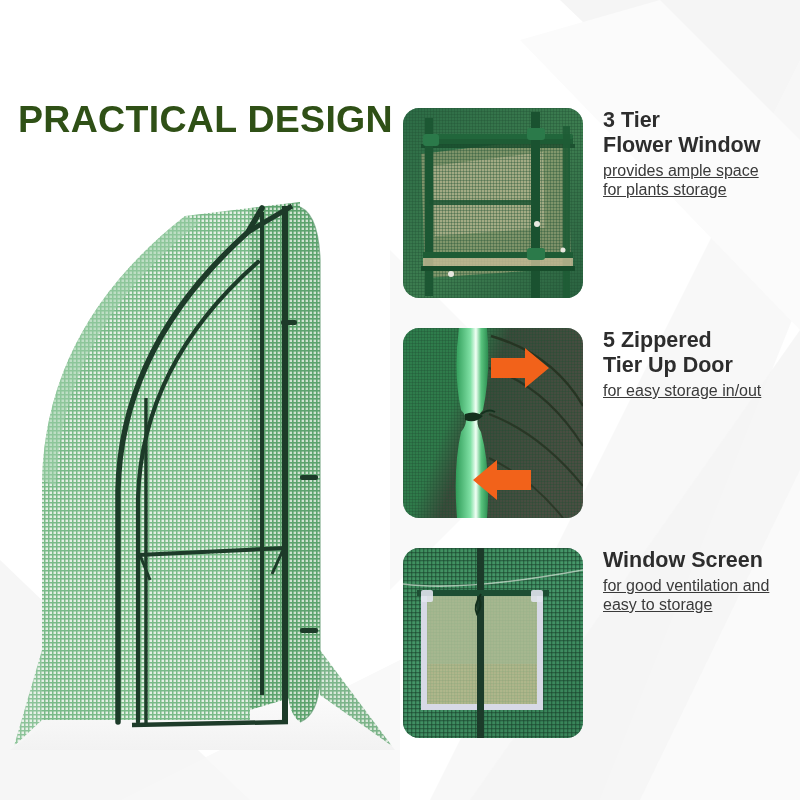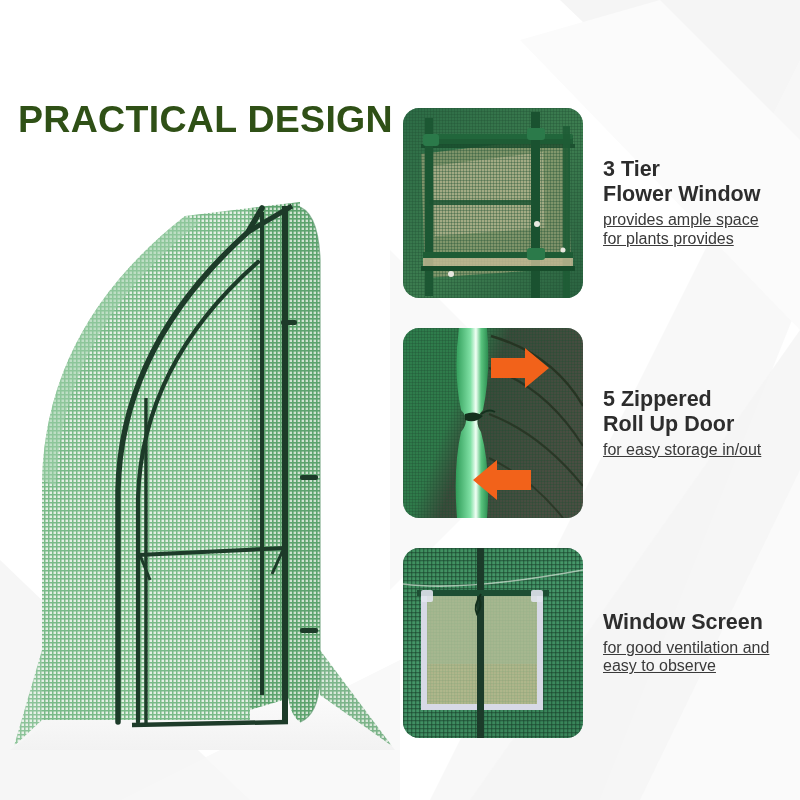--- a/index.html
+++ b/index.html
@@ -46,21 +46,20 @@
   }
   .hero svg { display: block; }
 
   
   .feature {
     position: absolute;
     left: 403px;
     width: 397px;
     display: flex;
     flex-direction: row;
-    align-items: center;
   }
   .feature-1 { top: 108px;  height: 190px; }
   .feature-2 { top: 328px;  height: 190px; }
   .feature-3 { top: 548px;  height: 190px; }
 
   .thumb {
     position: relative;
     width: 180px;
     height: 190px;
     border-radius: 16px;
@@ -226,21 +225,21 @@
         <circle cx="160" cy="142" r="2.5" fill="#e8e8e0"></circle>
       </svg>
     </div>
     <div class="feature-text">
       <div class="feature-title">
         <span class="nowrap-line">3 Tier</span>
         <span class="nowrap-line">Flower Window</span>
       </div>
       <div class="feature-sub">
         <span class="nowrap-line">provides ample space</span>
-        <span class="nowrap-line">for plants provides</span>
+        <span class="nowrap-line">for plants storage</span>
       </div>
     </div>
   </div>
 
   <div class="feature feature-2">
     <div class="thumb">
       <svg width="180" height="190" viewBox="0 0 180 190">
         <defs>
           <linearGradient id="rd-bg" x1="0" y1="0" x2="1" y2="0.4">
             <stop offset="0%" stop-color="#2e7d4c"></stop>
@@ -278,21 +277,21 @@
         </g>
 
         <g>
           <polygon points="128,142 94,142 94,132 70,152 94,172 94,162 128,162" fill="#f2621a"></polygon>
         </g>
       </svg>
     </div>
     <div class="feature-text">
       <div class="feature-title">
         <span class="nowrap-line">5 Zippered</span>
-        <span class="nowrap-line">Roll Up Door</span>
+        <span class="nowrap-line">Tier Up Door</span>
       </div>
       <div class="feature-sub">
         <span class="nowrap-line">for easy storage in/out</span>
       </div>
     </div>
   </div>
 
   <div class="feature feature-3">
     <div class="thumb">
       <svg width="180" height="190" viewBox="0 0 180 190">
@@ -331,18 +330,18 @@
         <rect x="18" y="42" width="12" height="12" rx="2" fill="#e2e4ee" opacity="0.9"></rect>
         <rect x="128" y="42" width="12" height="12" rx="2" fill="#e2e4ee" opacity="0.9"></rect>
       </svg>
     </div>
     <div class="feature-text">
       <div class="feature-title">
         <span class="nowrap-line">Window Screen</span>
       </div>
       <div class="feature-sub">
         <span class="nowrap-line">for good ventilation and</span>
-        <span class="nowrap-line">easy to observe</span>
+        <span class="nowrap-line">easy to storage</span>
       </div>
     </div>
   </div>
 
 </div>
 
 </body></html>

